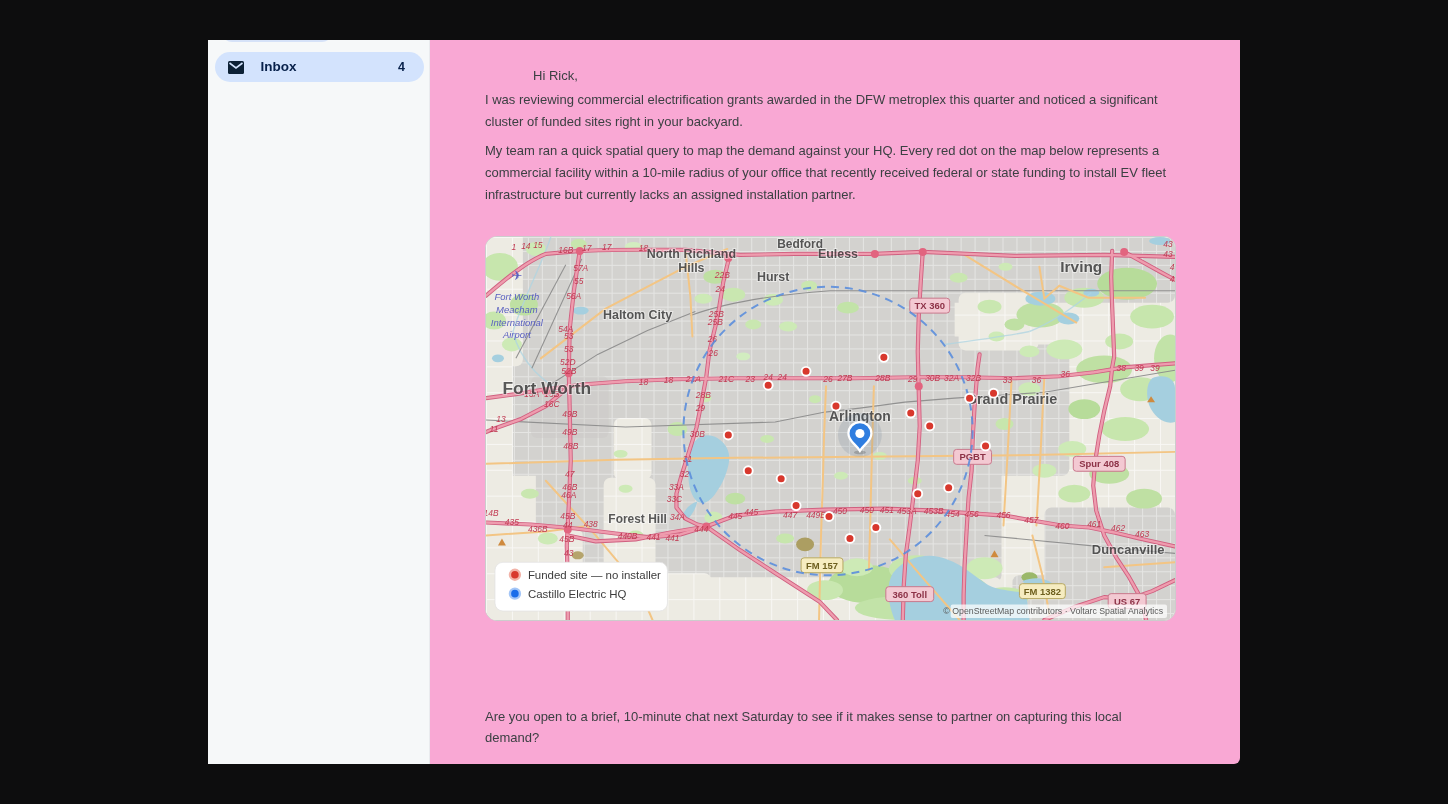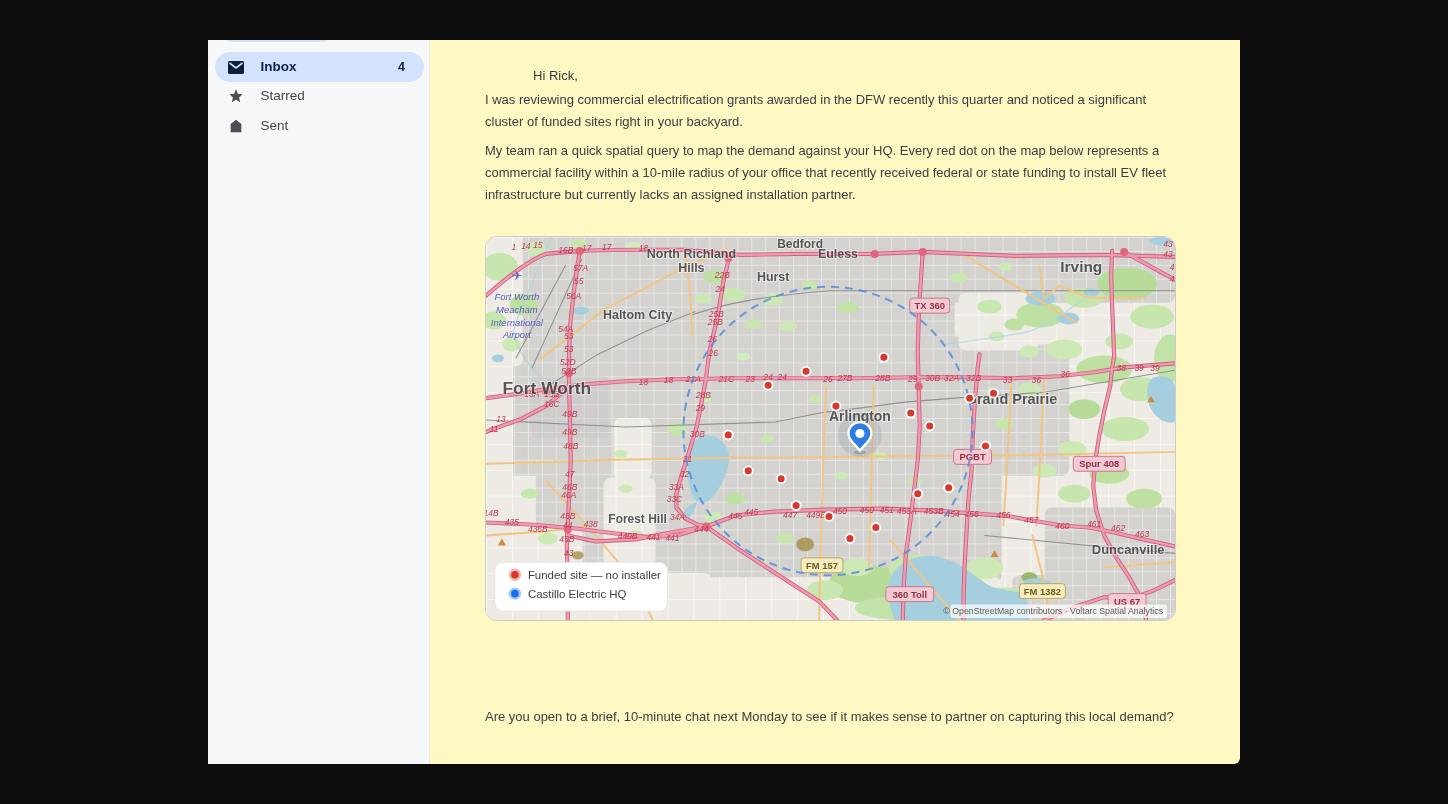--- a/index.html
+++ b/index.html
@@ -1,18 +1,18 @@
 <!DOCTYPE html>
 <html><head>
 <meta charset="utf-8">
 <style>
   html,body{margin:0;padding:0;}
   body{width:1448px;height:804px;background:#0d0d0e;position:relative;overflow:hidden;
        font-family:"Liberation Sans",sans-serif;}
-  #page{position:absolute;left:208px;top:40px;width:1032px;height:724px;background:#fef9c3;
+  #page{position:absolute;left:208px;top:40px;width:1032px;height:724px;background:#f9a8d4;
         border-radius:0 0 6px 0;overflow:hidden;}
   #sidebar{position:absolute;left:0;top:0;width:221px;height:724px;background:#f6f8f9;
            border-right:1px solid #e9ebee;}
   #composeRemnant{position:absolute;left:14px;top:-13px;width:110px;height:15px;
                   background:#d6e2f8;border-radius:0 0 10px 10px;}
   #inboxPill{position:absolute;left:7px;top:12px;width:209px;height:30px;background:#d3e3fd;
              border-radius:15px;}
   .navicon{position:absolute;left:12.5px;top:0;width:16px;height:30px;display:flex;align-items:center;}
   .navlabel{position:absolute;left:45.5px;top:0;height:30px;line-height:30px;font-size:13.5px;color:#42464b;}
   #inboxPill .navlabel{color:#07204a;font-weight:bold;}
@@ -35,40 +35,24 @@
     <div id="inboxPill">
       <div class="navicon">
           <svg width="16" height="13" viewBox="0 0 16 13">
             <rect x="0" y="0" width="16" height="13" rx="1.5" fill="#0d2136"></rect>
             <path d="M1.5 2 L8 7 L14.5 2" stroke="#d3e3fd" stroke-width="1.6" fill="none"></path>
           </svg>
         </div>
       <div class="navlabel">Inbox</div>
       <div class="navcount">4</div>
     </div>
-    <div class="navrow" id="rowStarred">
-      <div class="navicon">
-          <svg width="16" height="16" viewBox="0 0 24 24">
-            <path d="M12 2l2.9 6.9 7.1.6-5.4 4.7 1.6 7-6.2-3.7-6.2 3.7 1.6-7L2 9.5l7.1-.6z" fill="#4a5056"></path>
-          </svg>
-        </div>
-      <div class="navlabel">Starred</div>
-    </div>
-    <div class="navrow" id="rowSent">
-      <div class="navicon">
-          <svg width="16" height="16" viewBox="0 0 24 24">
-            <path d="M12 2.5l8 6.5v12.5H4V9z" fill="#4a5056"></path>
-          </svg>
-        </div>
-      <div class="navlabel">Sent</div>
-    </div>
   </div>
 
   <div class="para" id="p1" style="top:25px;margin-left:48px;">Hi Rick,</div>
-  <div class="para" id="p2" style="top:49.2px;">I was reviewing commercial electrification grants awarded in the DFW recently this quarter and noticed a significant cluster of funded sites right in your backyard.</div>
+  <div class="para" id="p2" style="top:49.2px;">I was reviewing commercial electrification grants awarded in the DFW metroplex this quarter and noticed a significant cluster of funded sites right in your backyard.</div>
   <div class="para" id="p3" style="top:100px;">My team ran a quick spatial query to map the demand against your HQ. Every red dot on the map below represents a commercial facility within a 10-mile radius of your office that recently received federal or state funding to install EV fleet infrastructure but currently lacks an assigned installation partner.</div>
   <div id="mapwrap"><svg width="689" height="383" viewBox="0 0 691 385" preserveAspectRatio="none" font-family="Liberation Sans, sans-serif">
 <defs>
 <pattern id="ug" width="14" height="14" patternUnits="userSpaceOnUse">
 <rect width="14" height="14" fill="#d3d2cf"></rect>
 <path d="M0 .5H14M.5 0V14" stroke="#ffffff" stroke-width="1" opacity="0.42"></path>
 </pattern>
 <pattern id="sg" width="26" height="26" patternUnits="userSpaceOnUse">
 <rect width="26" height="26" fill="#edebe3"></rect>
 <path d="M0 .5H26M.5 0V26" stroke="#ffffff" stroke-width="1" opacity="0.6"></path>
@@ -420,14 +404,14 @@
 <g>
           <rect x="9" y="327" width="173" height="49" rx="8" fill="#ffffff" stroke="#e3e3e3" stroke-width="0.8"></rect>
 <circle cx="29" cy="339.5" r="5" fill="#d8382d" stroke="#f2b3a8" stroke-width="2.4"></circle>
 <circle cx="29" cy="358.5" r="5" fill="#1a6dea" stroke="#a4c6f7" stroke-width="2.4"></circle>
 <text x="42" y="343.5" font-size="11.5" fill="#3c3c3c">Funded site — no installer</text>
 <text x="42" y="362.5" font-size="11.5" fill="#3c3c3c">Castillo Electric HQ</text>
         </g>
 <rect x="466" y="369.5" width="217" height="13.5" rx="2" fill="#ffffff" opacity="0.72"></rect>
 <text x="679" y="379" font-size="8.8" fill="#5a5a5a" text-anchor="end">© OpenStreetMap contributors · Voltarc Spatial Analytics</text>
 </svg></div>
-  <div class="para" id="p5" style="top:665.6px;">Are you open to a brief, 10-minute chat next Monday to see if it makes sense to partner on capturing this local demand?</div>
+  <div class="para" id="p5" style="top:665.6px;">Are you open to a brief, 10-minute chat next Saturday to see if it makes sense to partner on capturing this local demand?</div>
 </div>
 
 </body></html>

